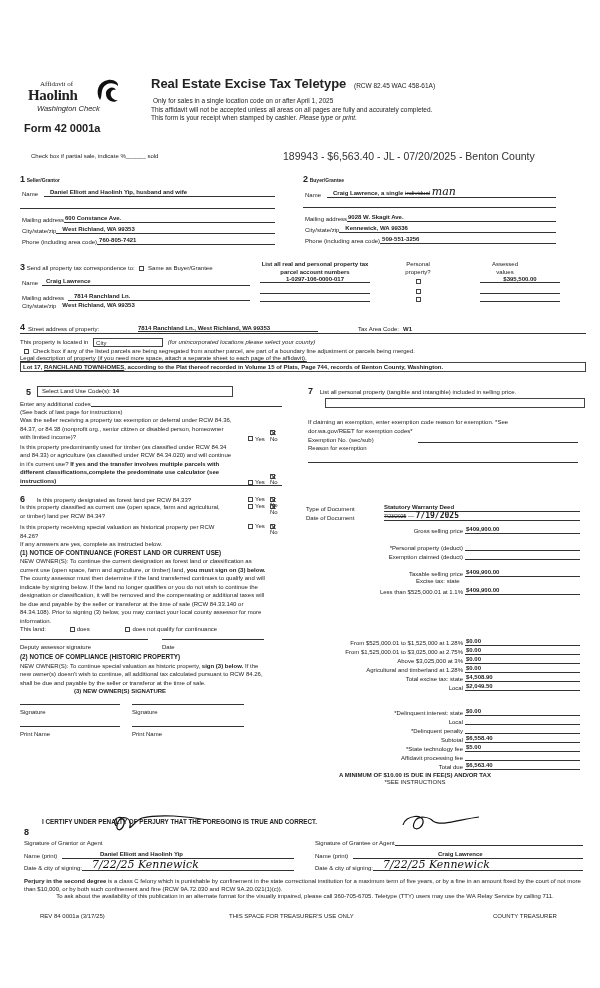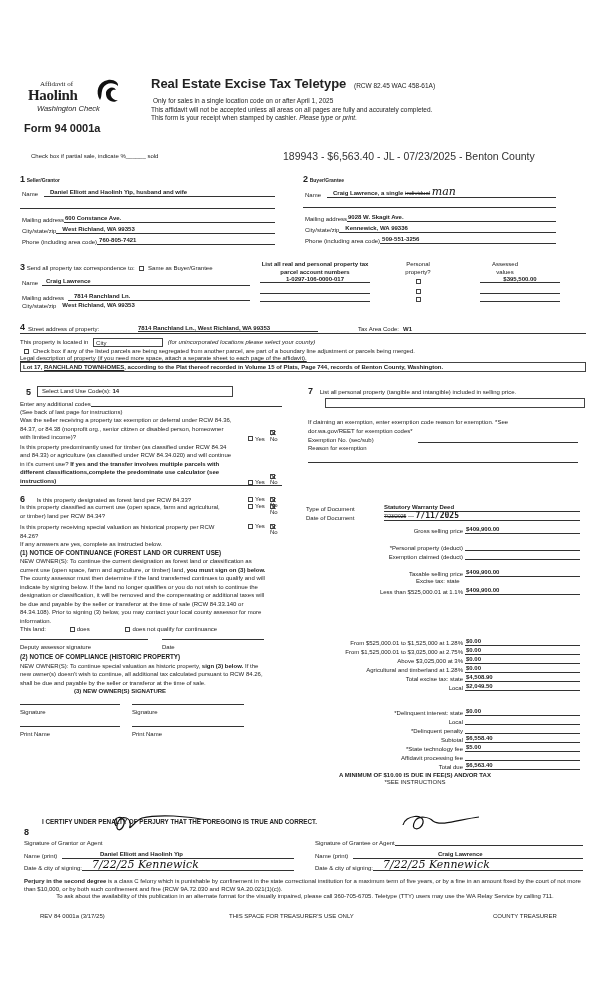--- a/index.html
+++ b/index.html
@@ -27,34 +27,34 @@
 
 <div class="abs" style="left:22px;top:78px;width:110px;height:40px;">
   <div class="abs" style="left:18px;top:2px;font-size:7px;font-family:'Liberation Serif',serif;">Affidavit of</div>
   <div class="abs b" style="left:6px;top:9px;font-size:15px;font-family:'Liberation Serif',serif;letter-spacing:-0.3px;">Haolinh</div>
   <div class="abs i" style="left:15px;top:26px;font-size:7.5px;">Washington Check</div>
   <svg class="abs" style="left:72px;top:0px;" width="26" height="26" viewBox="0 0 26 26">
     <path d="M6 22 C1 14 4 4 14 2 C20 1 25 5 24 8 C20 4 12 4 9 10 C7 14 8 19 6 22 Z" fill="#111"></path>
     <path d="M12 14 C14 9 20 8 22 12 C18 11 16 14 17 18 C18 21 22 23 24 22 C20 26 11 23 12 14 Z" fill="#111"></path>
   </svg>
 </div>
-<div class="abs b" style="left:24px;top:122px;font-size:11px;">Form 94 0001a</div>
+<div class="abs b" style="left:24px;top:122px;font-size:11px;">Form 42 0001a</div>
 
 <div class="abs" style="left:151px;top:76px;">
   <span class="b" style="font-size:13px;">Real Estate Excise Tax Teletype</span>
   <span style="font-size:6.5px;margin-left:6px;">(RCW 82.45 WAC 458-61A)</span>
 </div>
 <div class="abs" style="left:151px;top:97px;font-size:6.5px;line-height:8.5px;">
   <div style="padding-left:2px;">Only for sales in a single location code on or after April 1, 2025</div>
   <div>This affidavit will not be accepted unless all areas on all pages are fully and accurately completed.</div>
   <div><span>This form is your receipt when stamped by cashier. </span><span class="i">Please type or print.</span></div>
 </div>
 
 <div class="abs" style="left:31px;top:153px;font-size:6px;">Check box if partial sale, indicate %______ sold</div>
-<div class="abs" style="left:283px;top:150px;font-size:10.5px;color:#333;">189943 - $6,563.40 - JL - 07/23/2025 - Benton County</div>
+<div class="abs" style="left:283px;top:150px;font-size:10.5px;color:#333;">189943 - $6,563.40 - JL - 07/20/2025 - Benton County</div>
 
 <div class="abs" style="left:20px;top:174px;width:255px;">
   <div><span class="num">1</span> <span class="b" style="font-size:5px;">Seller/Grantor</span></div>
   <div class="row" style="margin-top:4px;margin-left:2px;">
     <span class="lbl">Name</span>
     <span class="fld" style="margin-left:6px;">Daniel Elliott and Haolinh Yip, husband and wife</span>
   </div>
   <div class="line" style="height:12px;"></div>
   <div class="row" style="margin-top:5px;margin-left:2px;">
     <span class="lbl">Mailing address</span>
@@ -244,21 +244,21 @@
 <div class="abs" style="left:306px;top:503px;width:274px;">
   <div class="row">
     <span class="lbl" style="width:78px;">Type of Document</span>
     <span class="fld" style="padding-left:0;">Statutory Warranty Deed</span>
   </div>
   <div class="row">
     <span class="lbl" style="width:78px;">Date of Document</span>
     <span class="fld" style="padding-left:0;">
       <span style="text-decoration:line-through;font-weight:normal;font-size:5px;">7/23/2025</span>
       <span style="font-weight:normal;">---</span>
-      <span style="font-family:'DejaVu Sans Mono',monospace;font-size:8px;">7/11/2025</span>
+      <span style="font-family:'DejaVu Sans Mono',monospace;font-size:8px;">7/19/2025</span>
     </span>
   </div>
 </div>
 
 <div class="abs" style="left:300px;top:524px;width:280px;">
   <div class="row" style="height:10px;">
       <span class="right-lbl" style="width:163px;">Gross selling price</span>
       <span class="fld" style="margin-left:2px;padding-left:1px;">$409,900.00</span>
     </div>
   <div style="height:8px;"></div>

